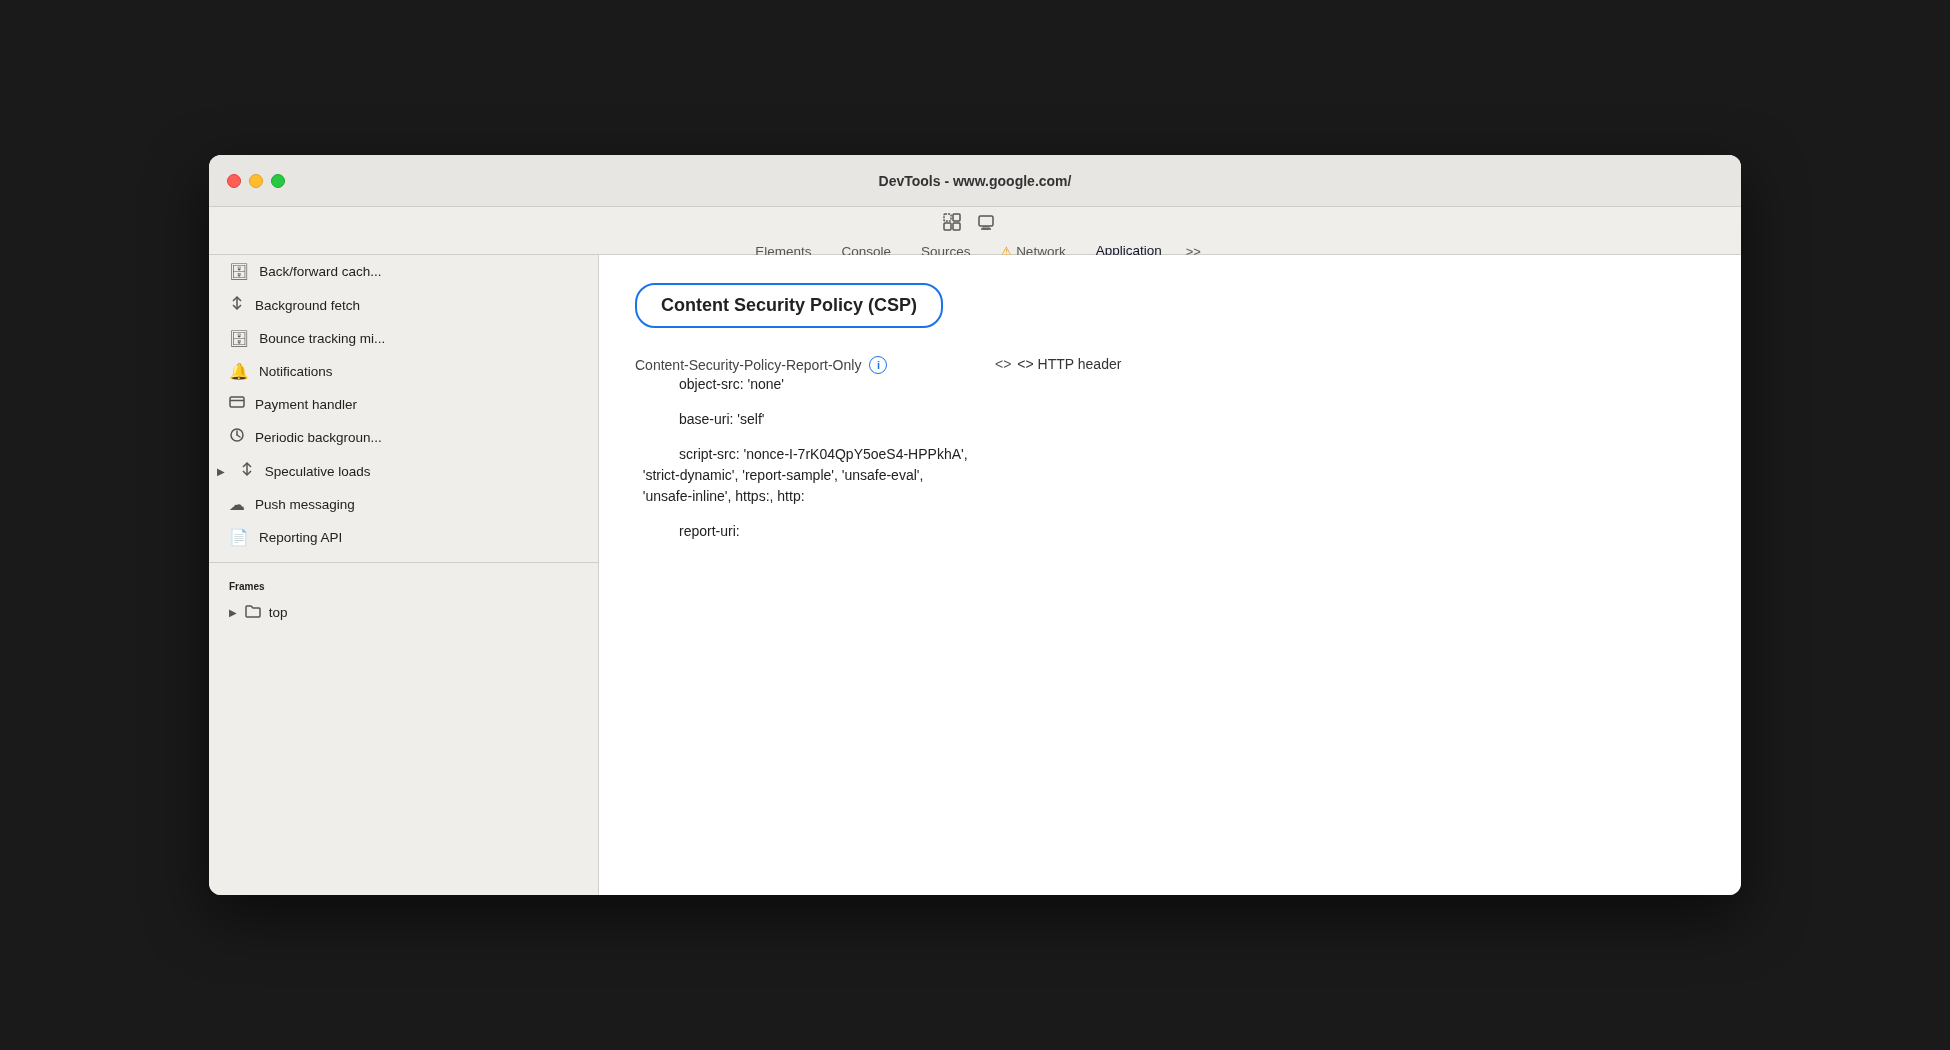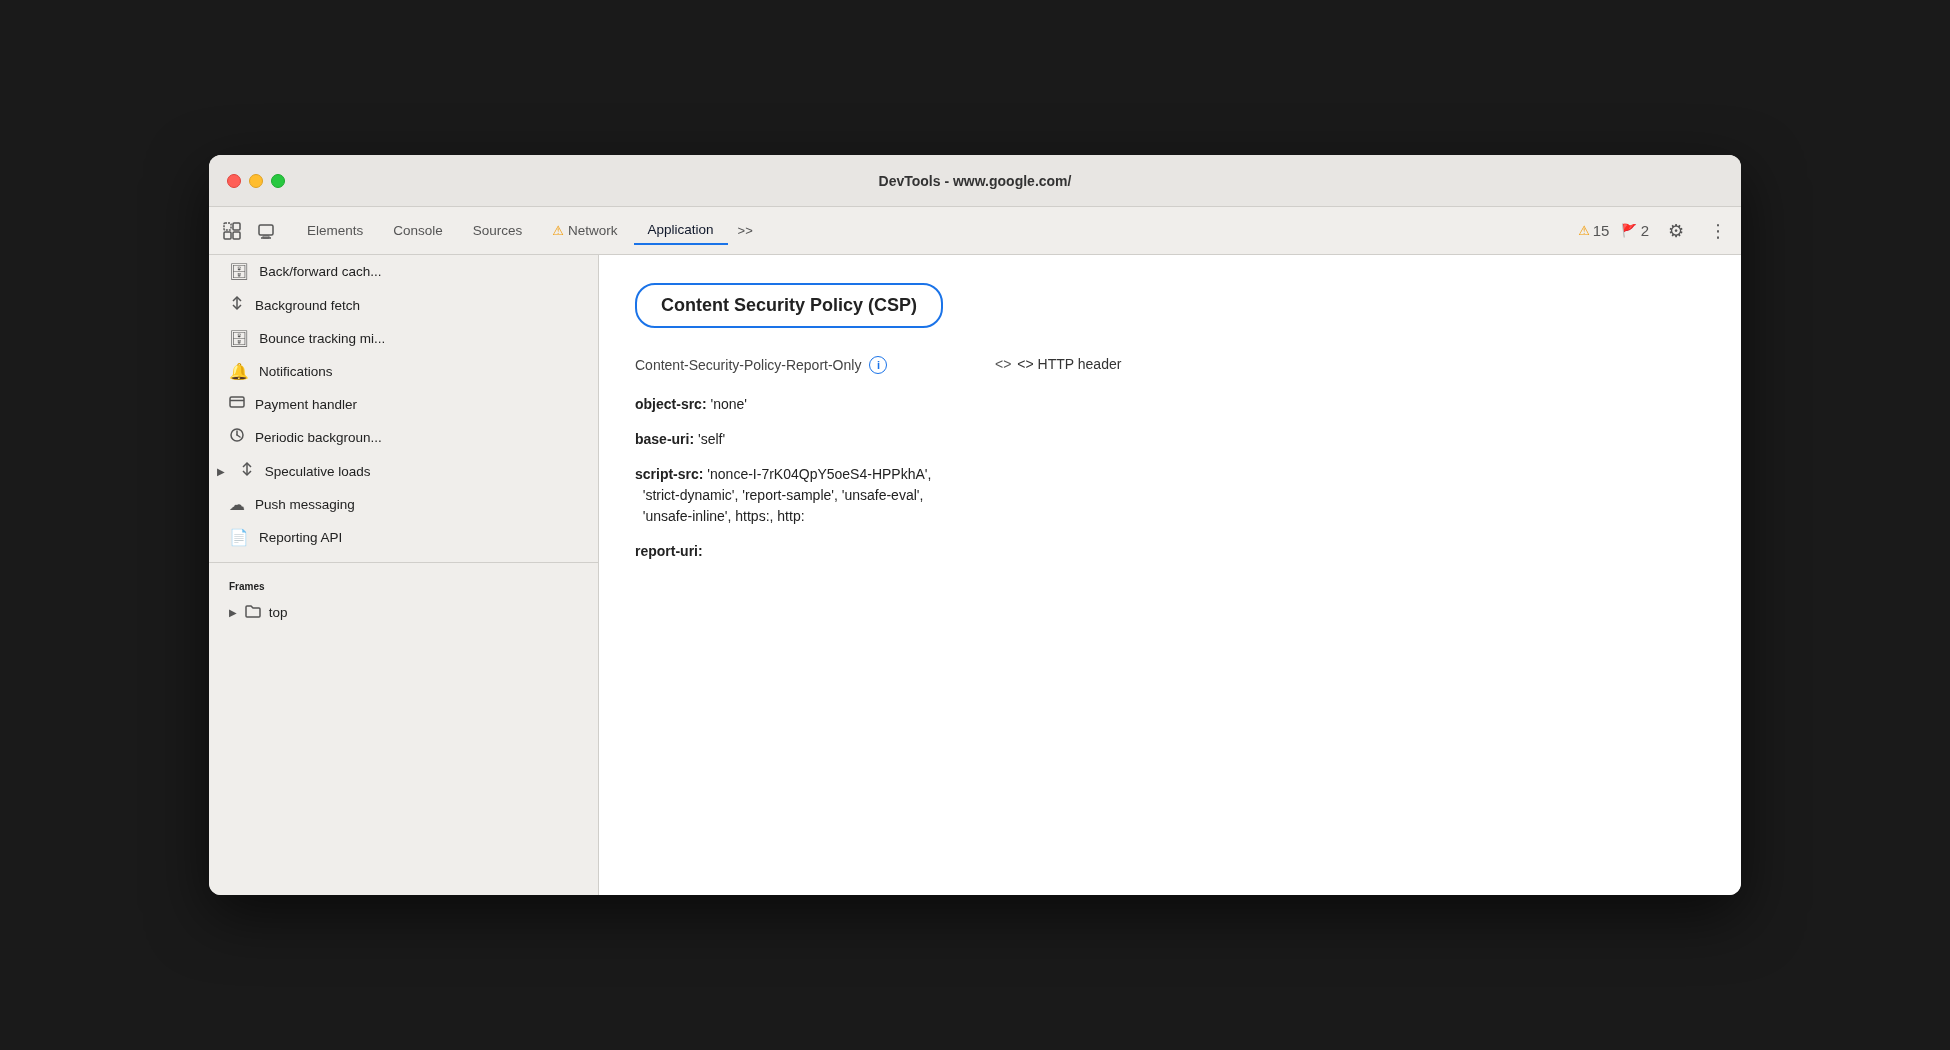--- a/index.html
+++ b/index.html
@@ -56,20 +56,21 @@
     }
     
     .tab-bar {
       background: #f0eeeb;
       height: 48px;
       display: flex;
       align-items: center;
       border-bottom: 1px solid #d0ceca;
       padding: 0 8px;
       flex-shrink: 0;
+      flex-direction: column;
     }
     .tab-icons {
       display: flex;
       align-items: center;
       gap: 4px;
       margin-right: 12px;
     }
     .tab-icon-btn {
       width: 30px;
       height: 30px;
@@ -223,21 +224,20 @@
     }
     .csp-title {
       font-size: 18px;
       font-weight: 700;
       color: #222;
     }
     .csp-row {
       display: flex;
       align-items: flex-start;
       gap: 20px;
-      margin-bottom: 20px;
     }
     .csp-key-col {
       min-width: 340px;
       display: flex;
       align-items: center;
       gap: 8px;
       font-size: 14px;
       color: #444;
     }
     .info-icon {
@@ -269,21 +269,22 @@
       font-size: 14px;
       color: #555;
     }
     .csp-directive {
       margin-bottom: 14px;
       font-size: 14px;
       color: #222;
       line-height: 1.5;
     }
     .csp-directive strong {
-      font-weight: 700;
+      font-weight: 400;
+      margin-left: 44px;
     }
     .csp-url {
       font-size: 14px;
       color: #222;
     }
     .divider-h {
       border: none;
       border-top: 1px solid #e0e0e0;
       margin-bottom: 20px;
     }

